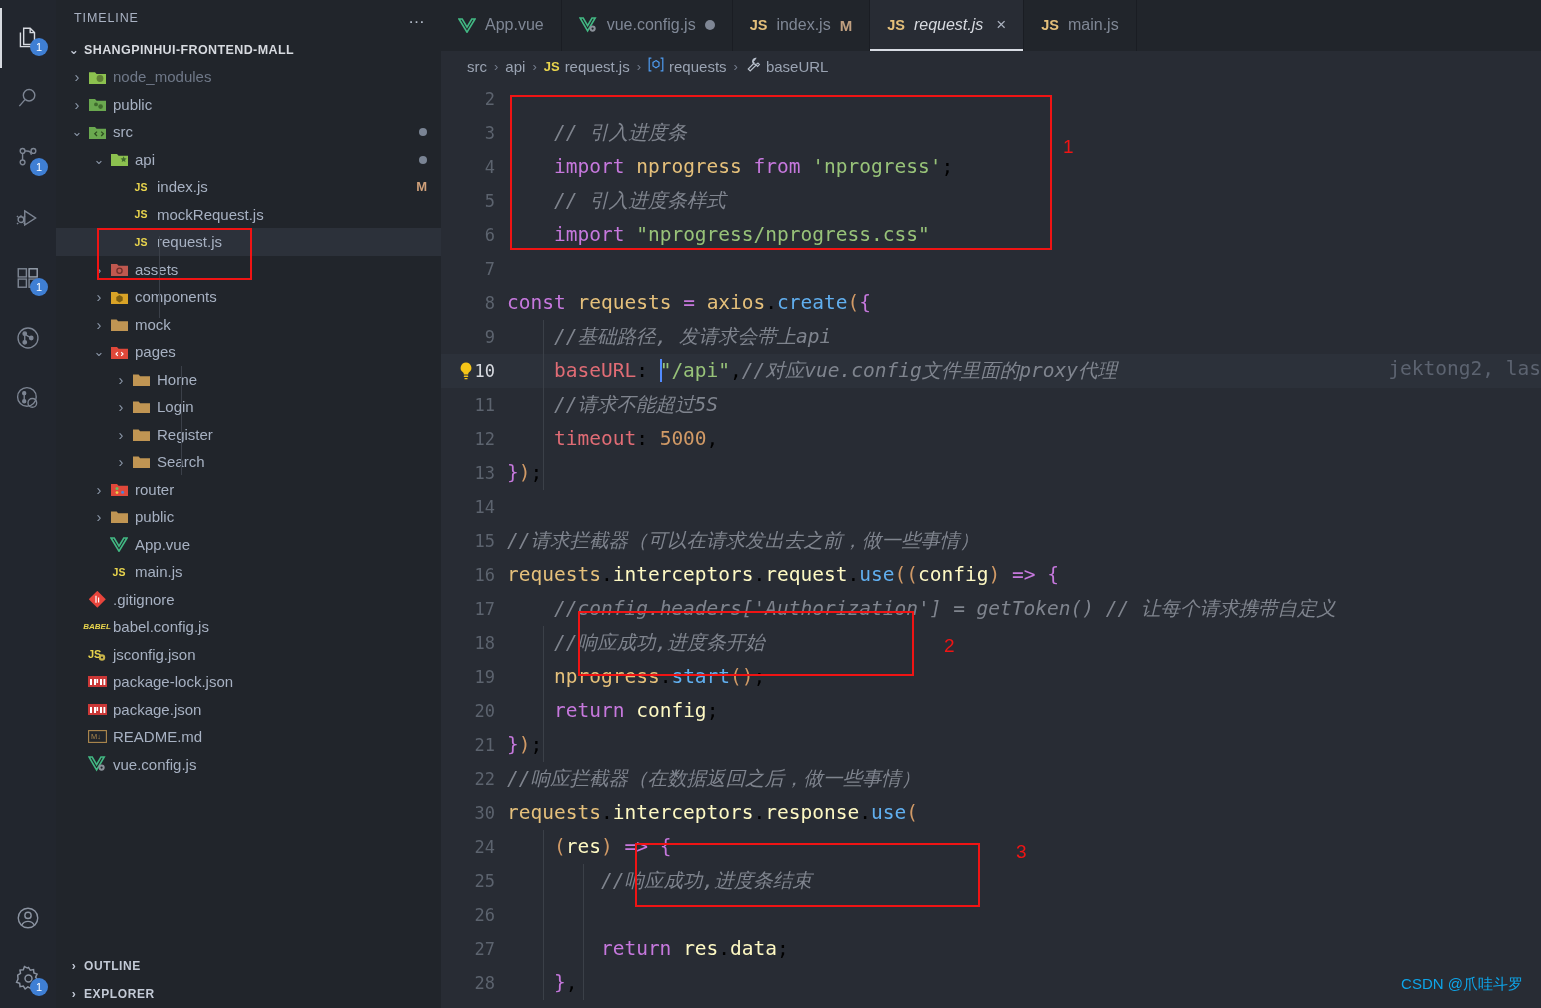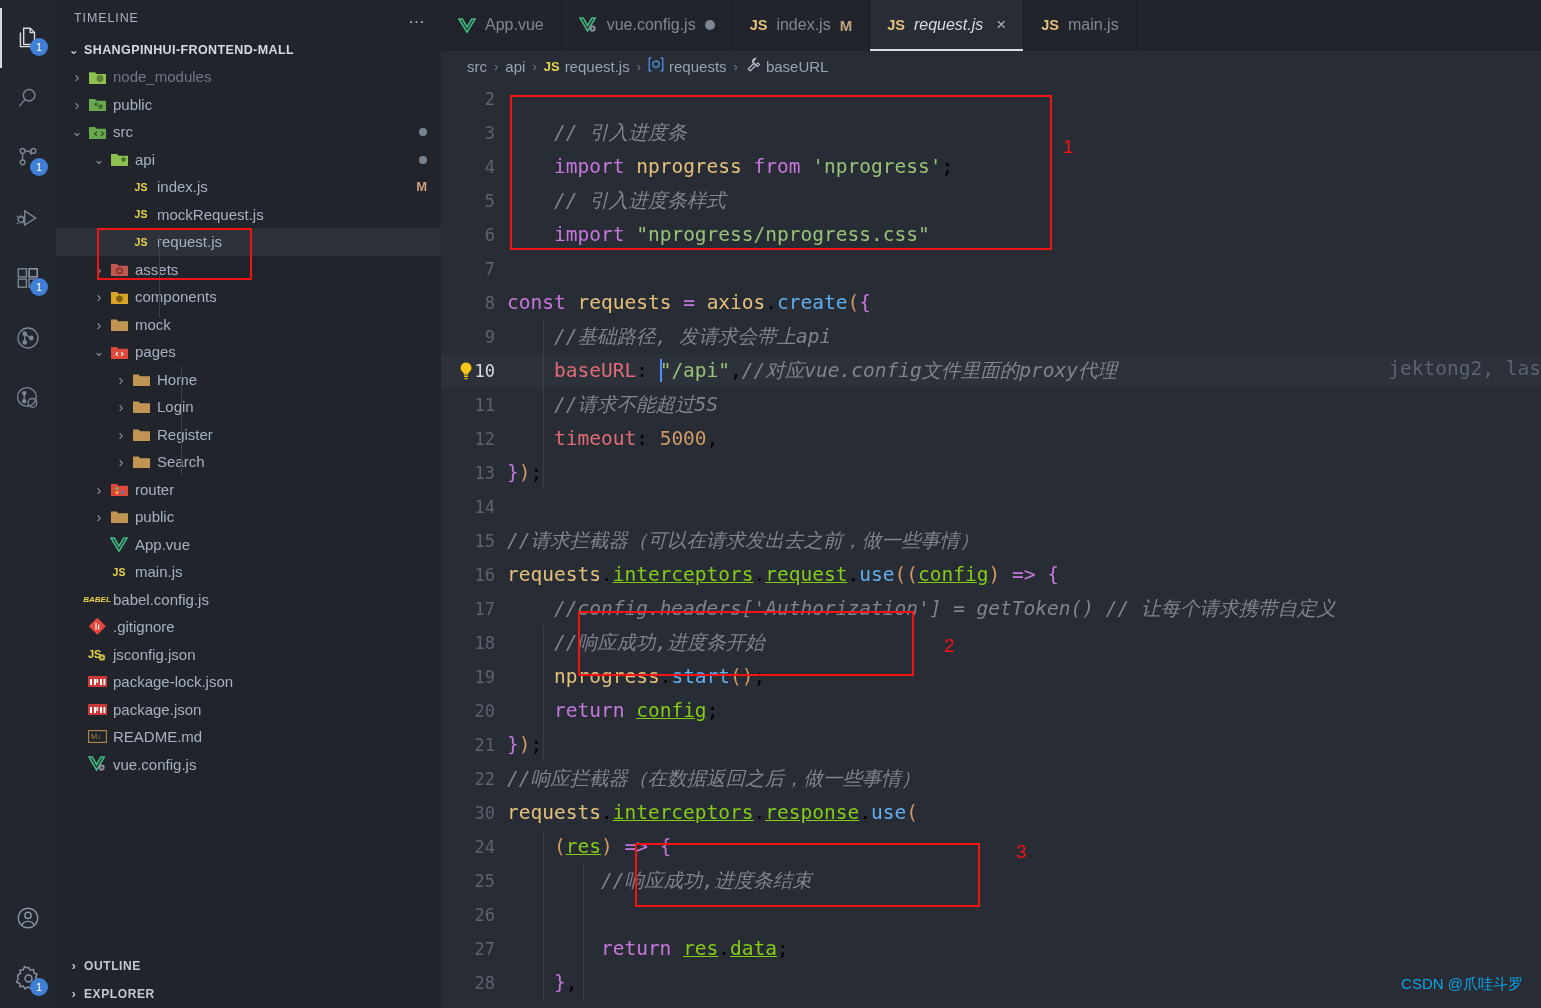--- a/index.html
+++ b/index.html
@@ -125,21 +125,21 @@
   .lnum {
     width:66px; flex:0 0 66px; text-align:right; padding-right:12px;
     color:#5c636e; font-family:"DejaVu Sans Mono",monospace; font-size:17px;
   }
   .lnum.cur { color:#d7dae0; }
   .ctext { flex:1 1 auto; position:relative; }
   
   .t-com  { color:#7f848e; font-style:italic; }
   .t-key  { color:#c678dd; }
   .t-str  { color:#98c379; }
-  .t-var  { color:#84cc16;text-decoration:underline; }
+  .t-var  { color:#fef9c3; }
   .t-fn   { color:#61afef; }
   .t-num  { color:#d19a66; }
   .t-id   { color:#e5c07b; }
   .t-par  { color:#c678dd; }
   .t-par2 { color:#d19a66; }
   .t-prop { color:#e06c75; }
   .t-ghost{ color:#5c6370; }
   .cursor { display:inline-block; width:2px; height:23px; background:#528bff; vertical-align:-5px; margin-right:-2px; }
   .guide { position:absolute; width:1px; top:0; bottom:0; background:#3b4048; }
   .bulb {
@@ -455,34 +455,34 @@
             <span class="chev" style="font-size: 15px;"></span>
             <span class="ficon">
               <span class="fi-text" style="color:#e8d44d">JS</span>
             </span>
             <span class="label">main.js</span>
           </div>
           <div class="row">
             <span style="flex: 0 0 auto; display: inline-block; width: 12px;"></span>
             <span class="chev" style="font-size: 15px;"></span>
             <span class="ficon">
-              <span class="fi-text" style="color:#e8d44d;font-size:8px;font-style:italic">BABEL</span>
-            </span>
-            <span class="label">babel.config.js</span>
-          </div>
-          <div class="row">
-            <span style="flex: 0 0 auto; display: inline-block; width: 12px;"></span>
-            <span class="chev" style="font-size: 15px;"></span>
-            <span class="ficon">
               <svg width="17" height="17" viewBox="0 0 17 17">
                 <rect x="2.3" y="2.3" width="12" height="12" transform="rotate(45 8.3 8.3)" fill="#e8453c"></rect>
                 <path d="M7 4.8v7M9.6 6.6v4.8" stroke="#fff" stroke-width="1.2"></path>
               </svg>
             </span>
             <span class="label">.gitignore</span>
+          </div>
+          <div class="row">
+            <span style="flex: 0 0 auto; display: inline-block; width: 12px;"></span>
+            <span class="chev" style="font-size: 15px;"></span>
+            <span class="ficon">
+              <span class="fi-text" style="color:#e8d44d;font-size:8px;font-style:italic">BABEL</span>
+            </span>
+            <span class="label">babel.config.js</span>
           </div>
           <div class="row">
             <span style="flex: 0 0 auto; display: inline-block; width: 12px;"></span>
             <span class="chev" style="font-size: 15px;"></span>
             <span class="ficon">
               <svg width="19" height="16" viewBox="0 0 19 16">
                 <text x="0" y="12" font-size="11" font-weight="bold" fill="#e8d44d" font-family="sans-serif">JS</text>
                 <circle cx="14" cy="11.5" r="3.2" fill="#c9b44a"></circle>
                 <circle cx="14" cy="11.5" r="1.1" fill="#21252b"></circle>
               </svg>

